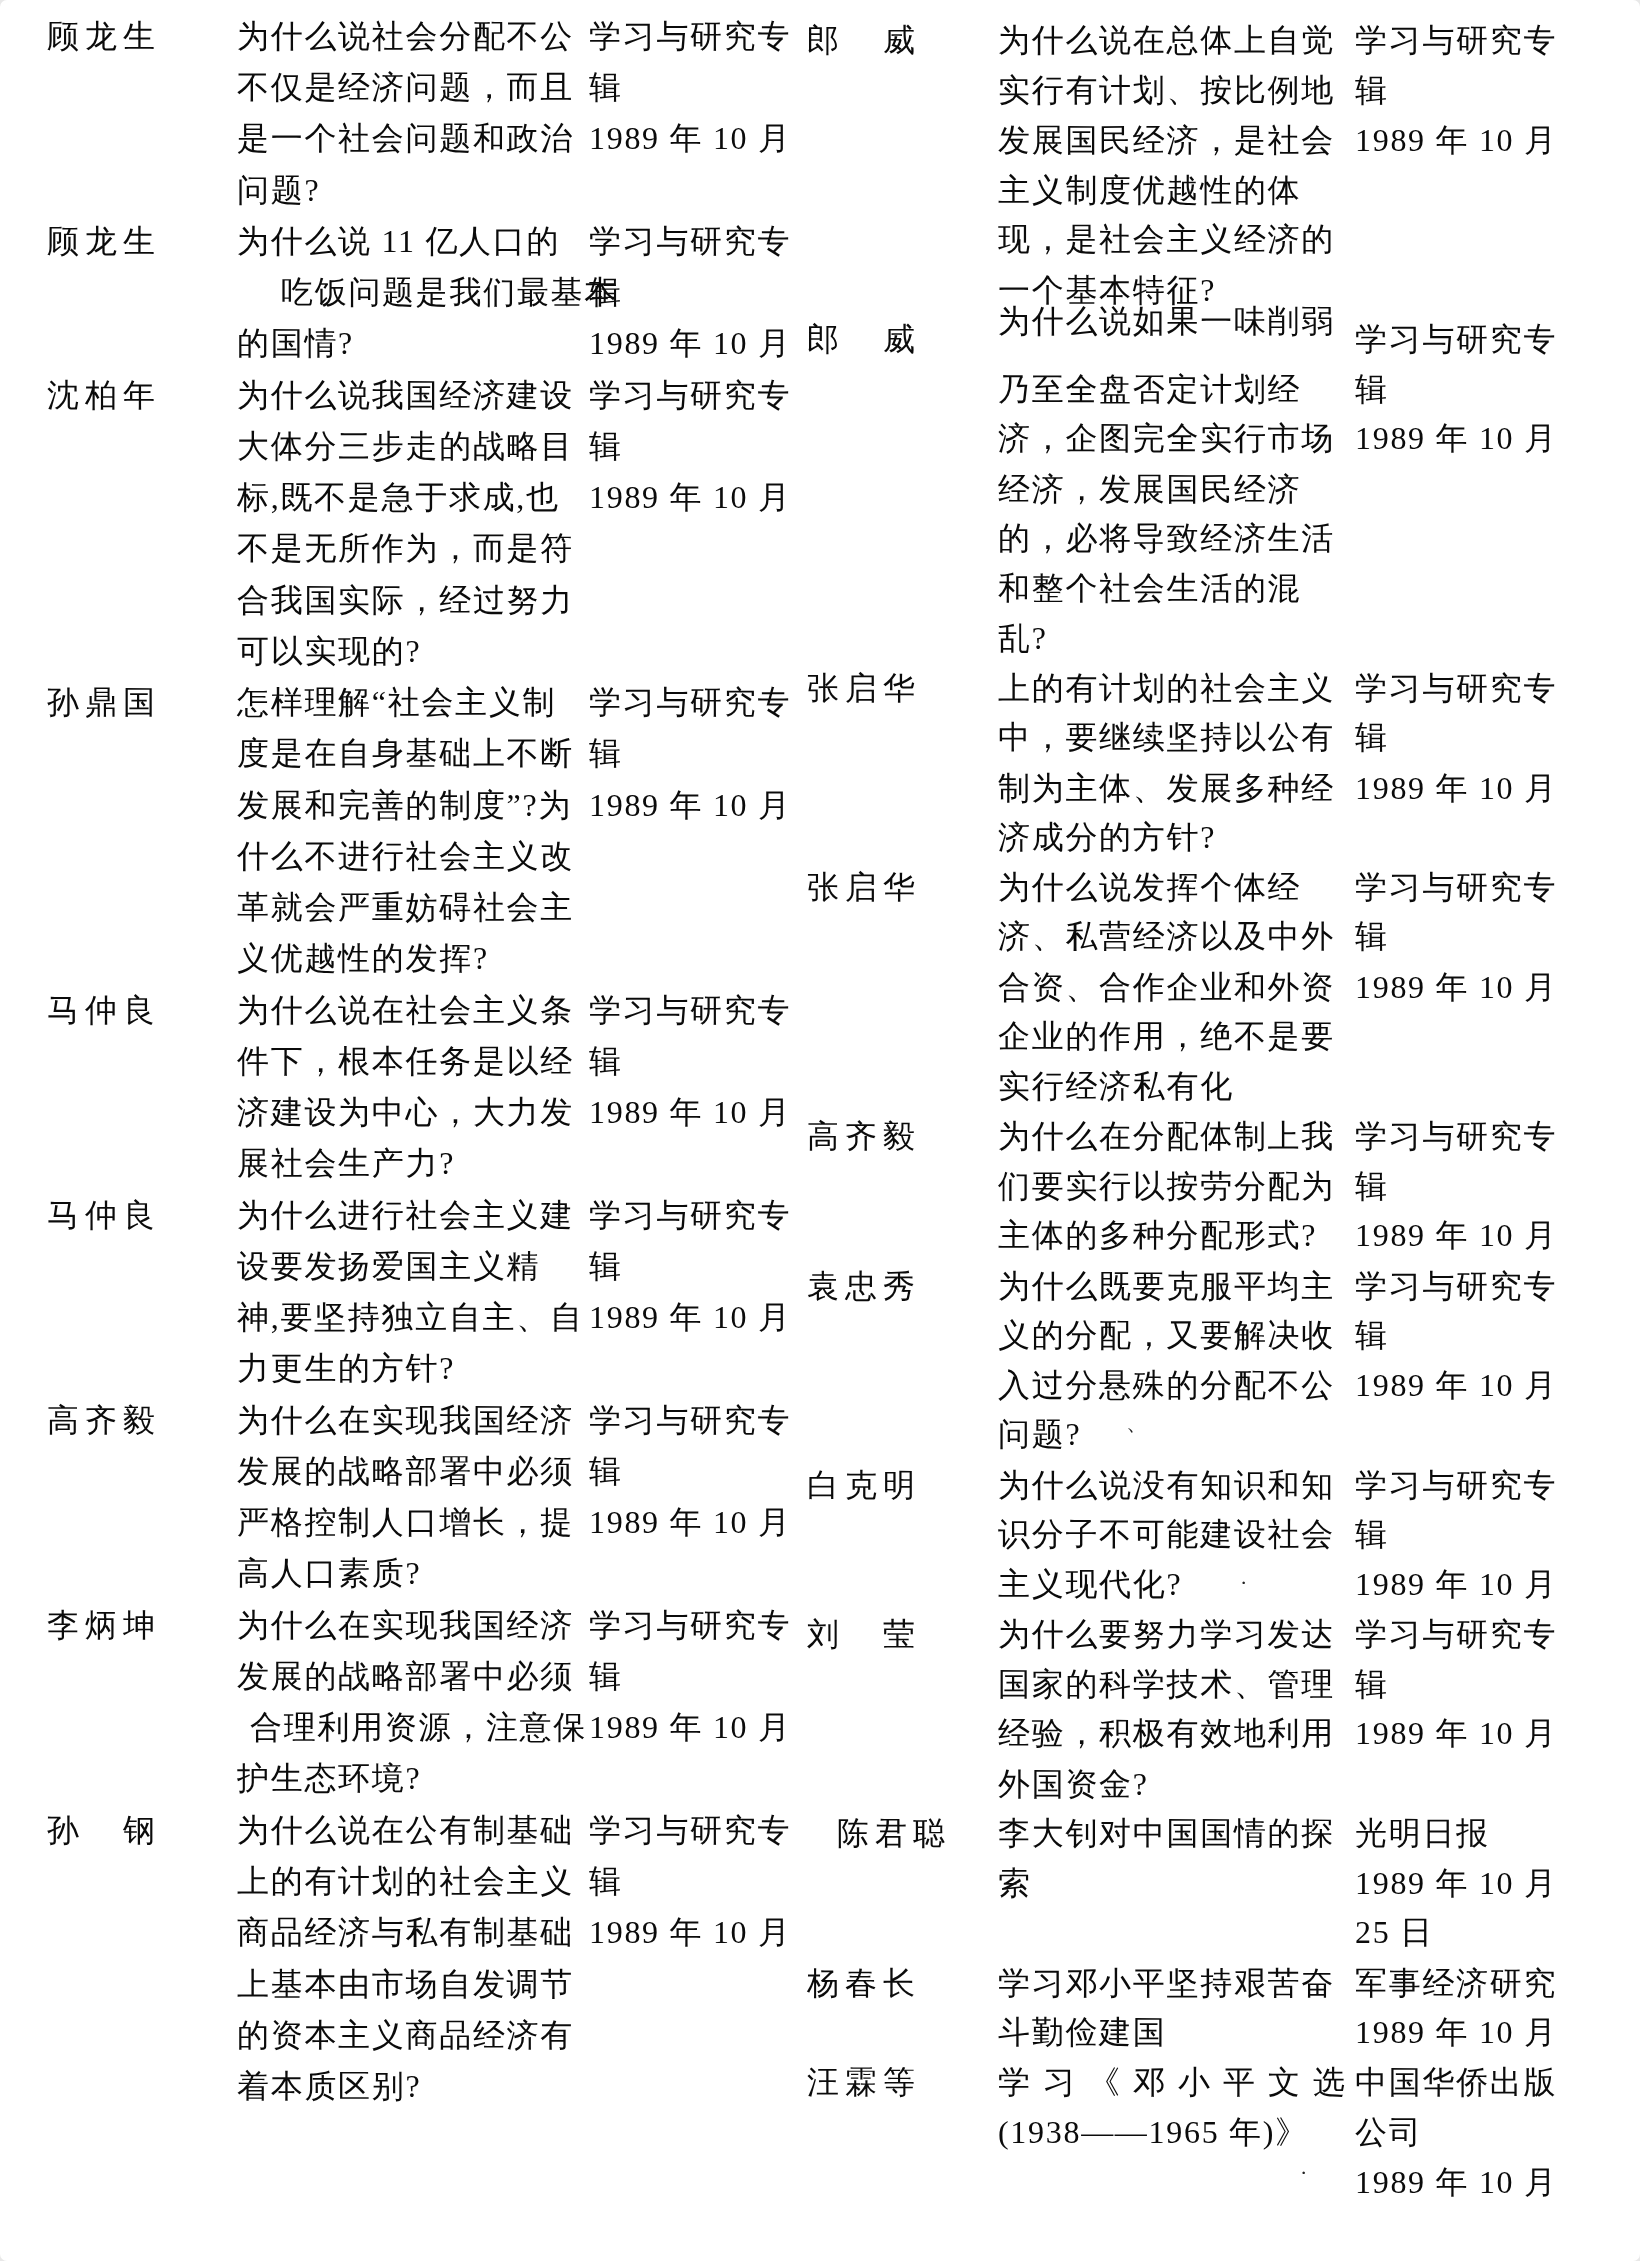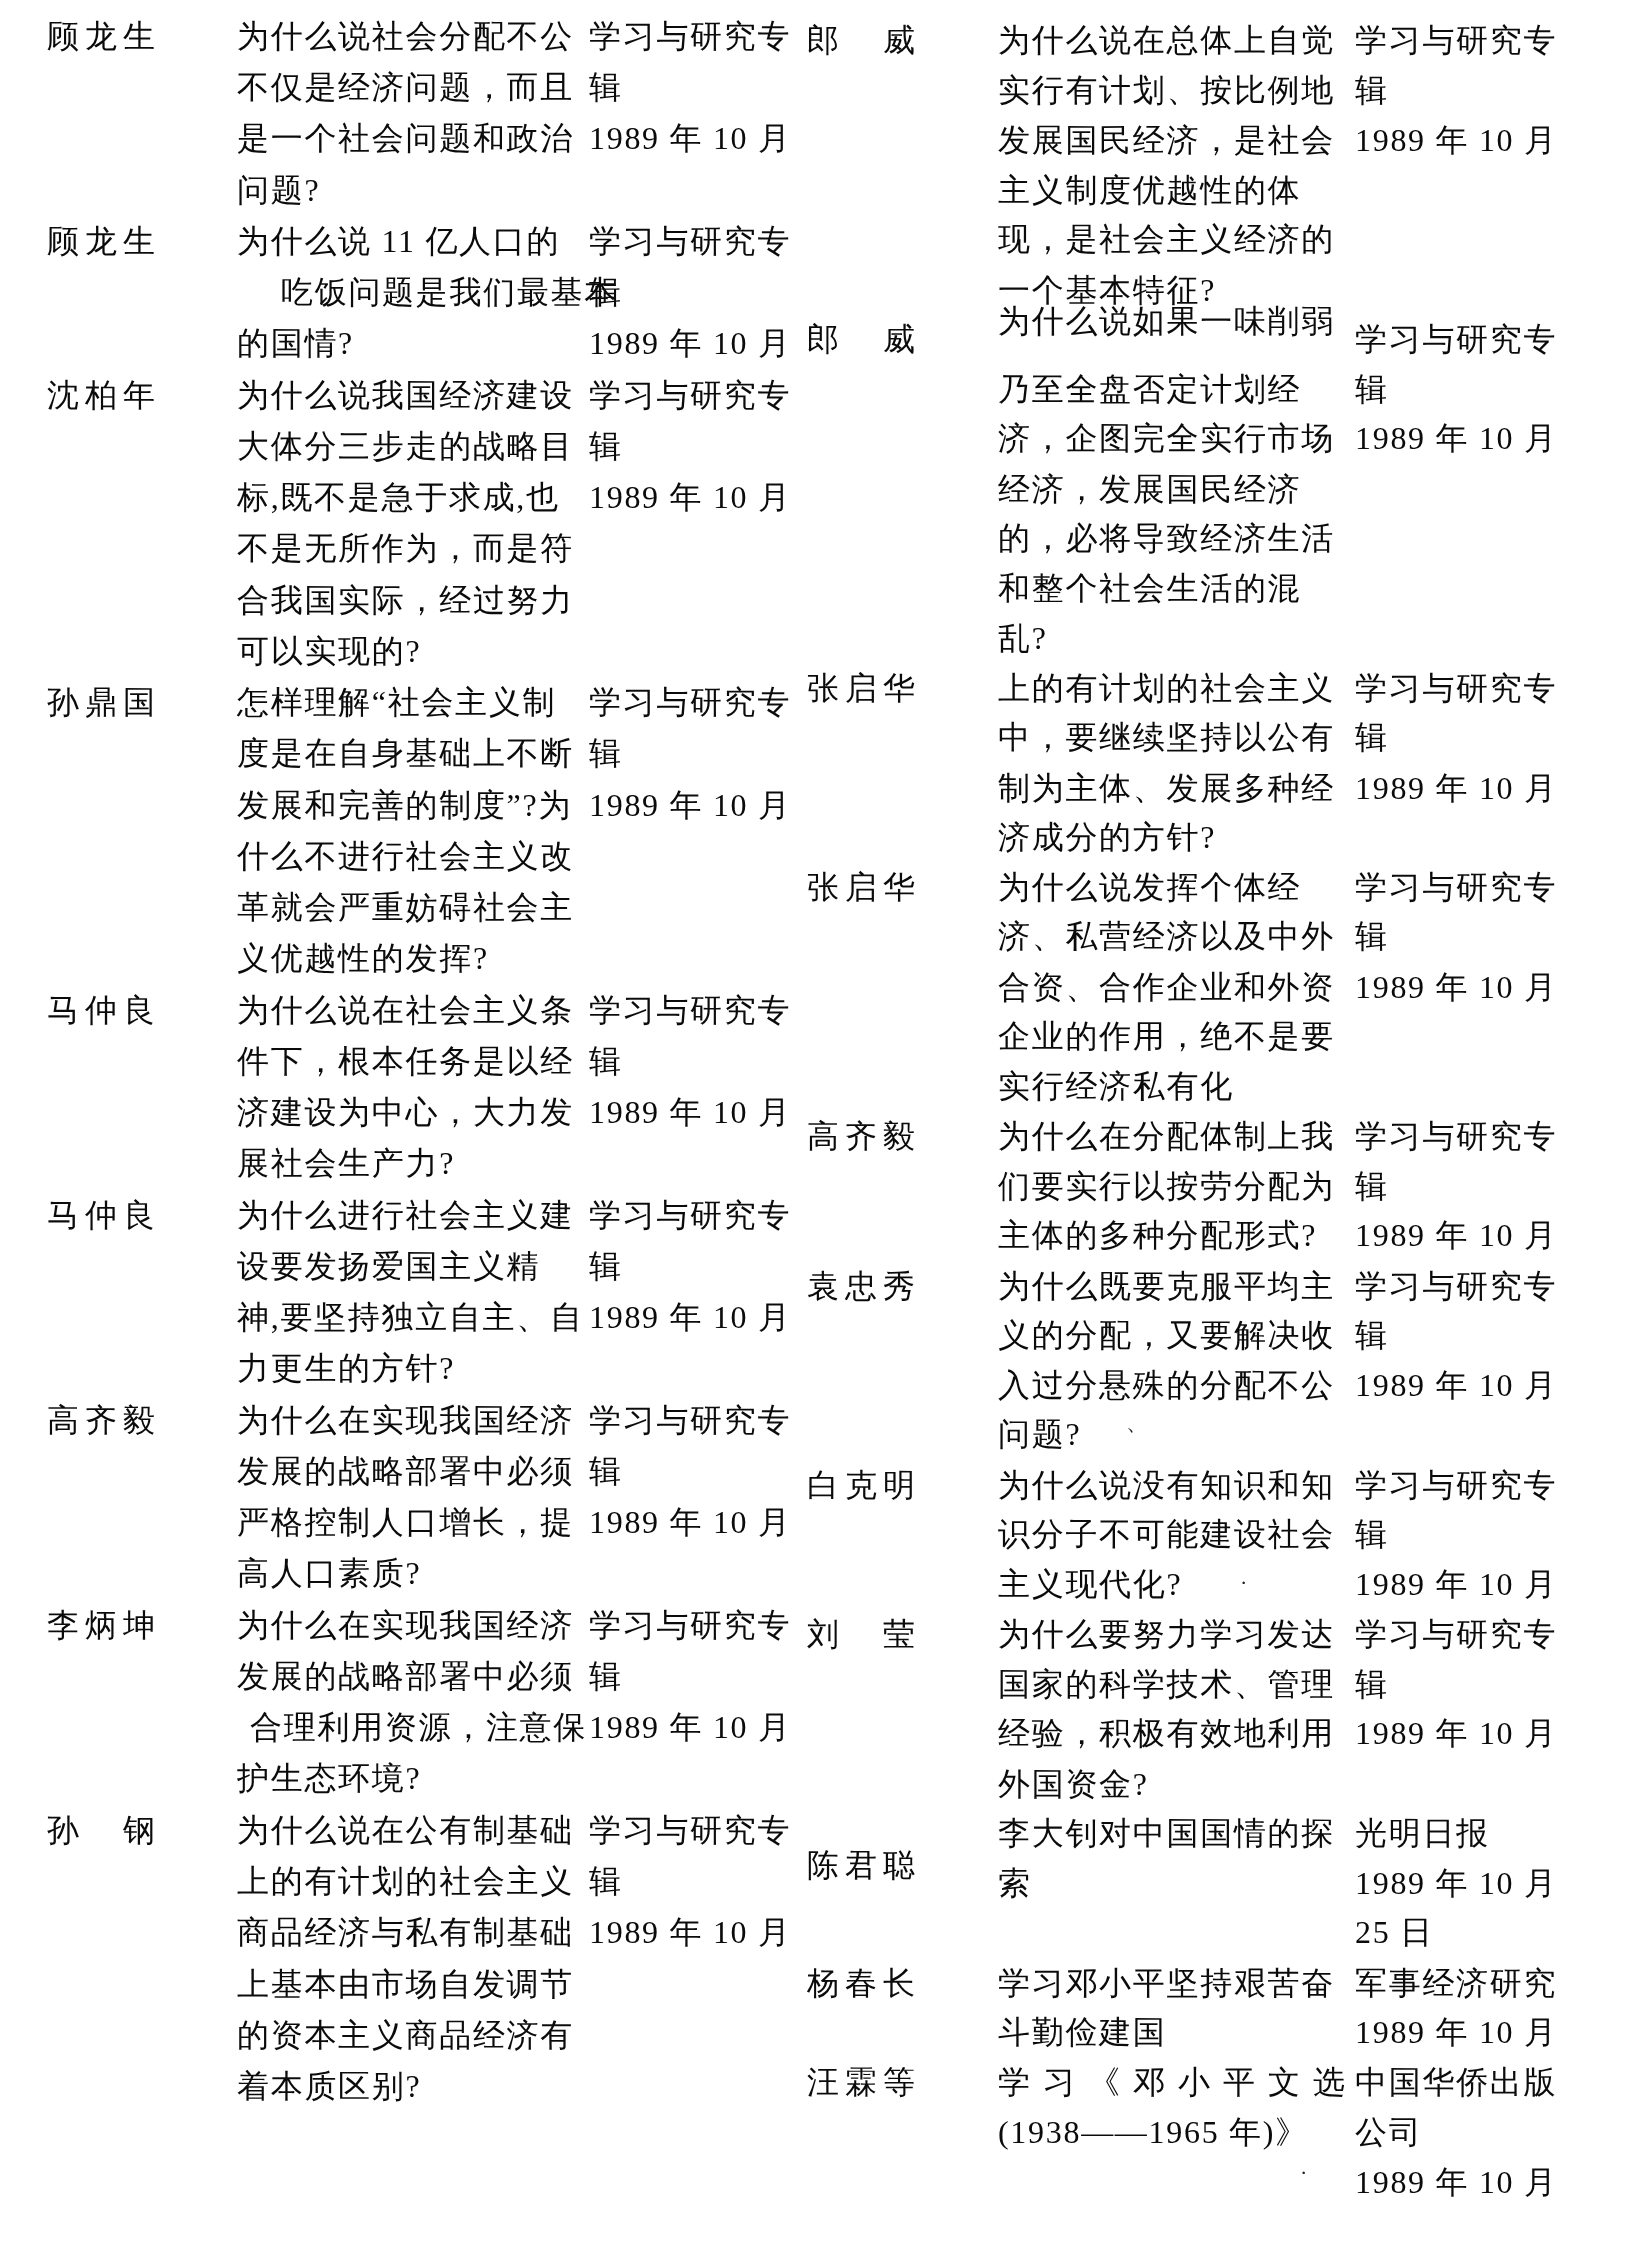--- a/index.html
+++ b/index.html
@@ -8,20 +8,21 @@
     background: #e8e8e8;
   }
   .page {
     position: relative;
     width: 1640px;
     height: 2261px;
     background: #ffffff;
     overflow: hidden;
     font-family: "Liberation Serif", "DejaVu Serif", serif;
     color: #0b0b0b;
+    border-radius: 7px;
   }
   .line {
     position: absolute;
     white-space: nowrap;
     font-size: 32px;
     line-height: 34px;
     letter-spacing: 1.7px;
     font-weight: 500;
     -webkit-font-smoothing: none;
   }
@@ -182,21 +183,21 @@
       <div class="line" style="left: 1355px; top: 1517px;">辑</div>
       <div class="line" style="left: 1355px; top: 1567px;">1989 年 10 月</div>
       <div class="line author" style="left: 807px; top: 1617px;">刘　莹</div>
       <div class="line" style="left: 998px; top: 1617px;">为什么要努力学习发达</div>
       <div class="line" style="left: 998px; top: 1667px;">国家的科学技术、管理</div>
       <div class="line" style="left: 998px; top: 1716px;">经验，积极有效地利用</div>
       <div class="line" style="left: 998px; top: 1767px;">外国资金?</div>
       <div class="line" style="left: 1355px; top: 1617px;">学习与研究专</div>
       <div class="line" style="left: 1355px; top: 1667px;">辑</div>
       <div class="line" style="left: 1355px; top: 1716px;">1989 年 10 月</div>
-      <div class="line author" style="left: 807px; top: 1816px; margin-top: 32px;">陈君聪</div>
+      <div class="line author" style="left: 837px; top: 1816px;">陈君聪</div>
       <div class="line" style="left: 998px; top: 1816px;">李大钊对中国国情的探</div>
       <div class="line" style="left: 998px; top: 1866px;">索</div>
       <div class="line" style="left: 1355px; top: 1816px;">光明日报</div>
       <div class="line" style="left: 1355px; top: 1866px;">1989 年 10 月</div>
       <div class="line" style="left: 1355px; top: 1915px;">25 日</div>
       <div class="line author" style="left: 807px; top: 1966px;">杨春长</div>
       <div class="line" style="left: 998px; top: 1966px;">学习邓小平坚持艰苦奋</div>
       <div class="line" style="left: 998px; top: 2015px;">斗勤俭建国</div>
       <div class="line" style="left: 1355px; top: 1966px;">军事经济研究</div>
       <div class="line" style="left: 1355px; top: 2015px;">1989 年 10 月</div>

